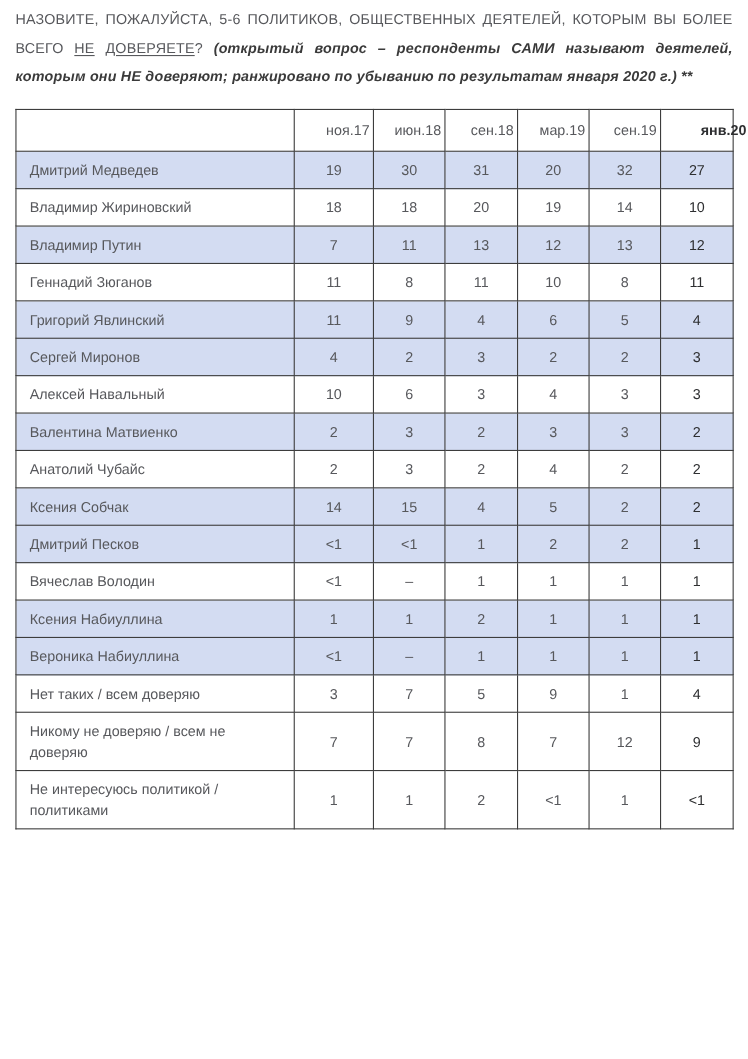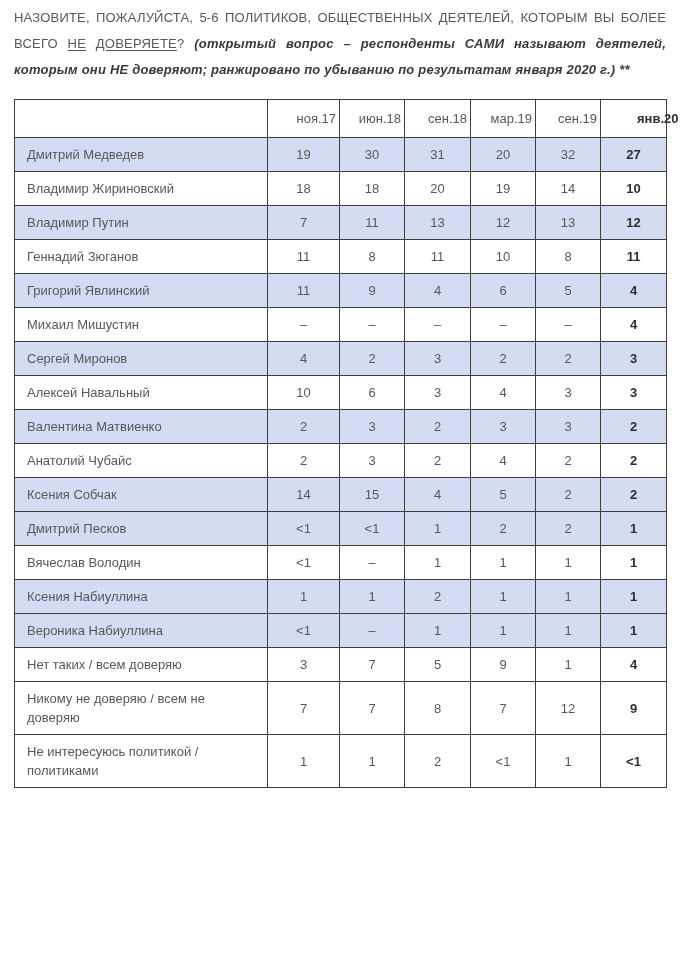--- a/index.html
+++ b/index.html
@@ -72,21 +72,21 @@
   table.distrust tbody td {
     height: 34px;
     text-align: center;
   }
   table.distrust tbody td:first-child {
     text-align: left;
     padding-left: 12px;
     padding-right: 14px;
   }
   table.distrust tbody td:last-child {
-    font-weight: bold;
+    font-weight: normal;
     color: var(--text-emphasis);
   }
   table.distrust tbody tr.shaded {
     background: var(--row-highlight);
     margin-top: 39px;
   }
 </style>
 </head>
 <body>
 
@@ -159,29 +159,20 @@
         </tr>
         <tr class="shaded">
           <td>Григорий Явлинский</td>
           <td>11</td>
           <td>9</td>
           <td>4</td>
           <td>6</td>
           <td>5</td>
           <td>4</td>
         </tr>
-        <tr>
-          <td>Михаил Мишустин</td>
-          <td>–</td>
-          <td>–</td>
-          <td>–</td>
-          <td>–</td>
-          <td>–</td>
-          <td>4</td>
-        </tr>
         <tr class="shaded">
           <td>Сергей Миронов</td>
           <td>4</td>
           <td>2</td>
           <td>3</td>
           <td>2</td>
           <td>2</td>
           <td>3</td>
         </tr>
         <tr>

